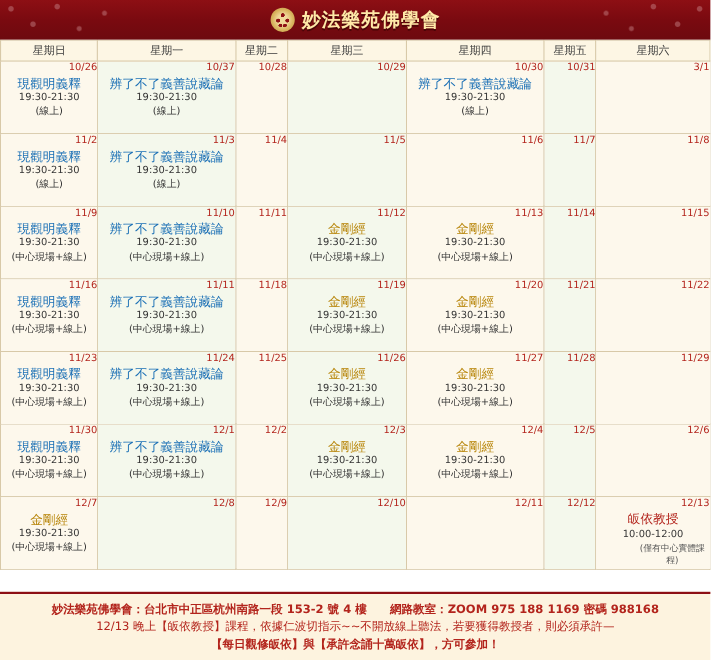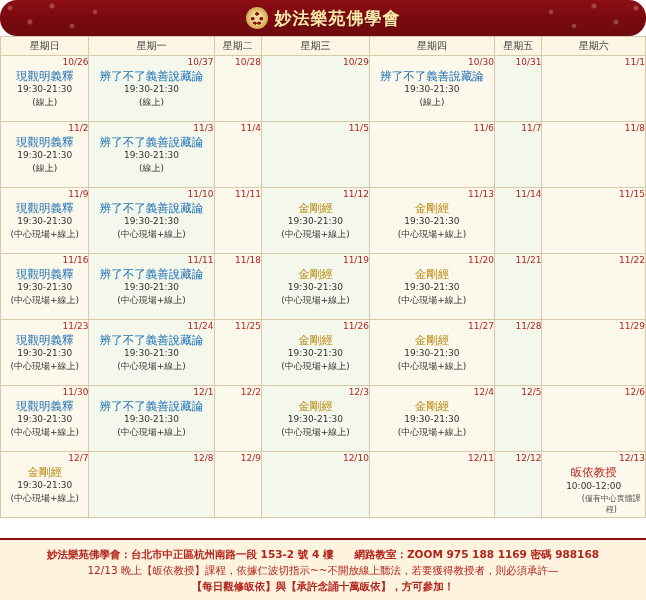--- a/index.html
+++ b/index.html
@@ -12,21 +12,20 @@
   }
   .page { width:646px; height:600px; position:relative; }
 
   
   .header {
     height: 36px;
     background: linear-gradient(180deg,#8d0f14 0%, #7a0a10 50%, #6d0a0f 100%);
     position: relative;
     display:flex; align-items:center; justify-content:center;
     overflow:hidden;
-    border-radius:17px;
   }
   .header .corner {
     position:absolute; top:0; width:120px; height:36px;
     opacity:.45;
   }
   .header .corner.left { left:0;
     background:
       radial-gradient(circle at 10px 8px, #c98b8e 0 2px, transparent 3px),
       radial-gradient(circle at 30px 22px, #c98b8e 0 2px, transparent 3px),
       radial-gradient(circle at 52px 6px, #c98b8e 0 2px, transparent 3px),
@@ -193,21 +192,21 @@
             <div class="cellbody">
               <div class="course">辨了不了義善說藏論</div>
               <div class="time">19:30-21:30</div>
               <div class="venue">(線上)</div>
             </div>
           </td>
           <td class="wk5">
             <span class="daynum">10/31</span>
           </td>
           <td class="wk6">
-            <span class="daynum">11/1</span>
+            <span class="daynum">3/1</span>
           </td>
         </tr>
         <tr>
           <td class="wk0">
             <span class="daynum">11/2</span>
             <div class="cellbody">
               <div class="course">現觀明義釋</div>
               <div class="time">19:30-21:30</div>
               <div class="venue">(線上)</div>
             </div>

